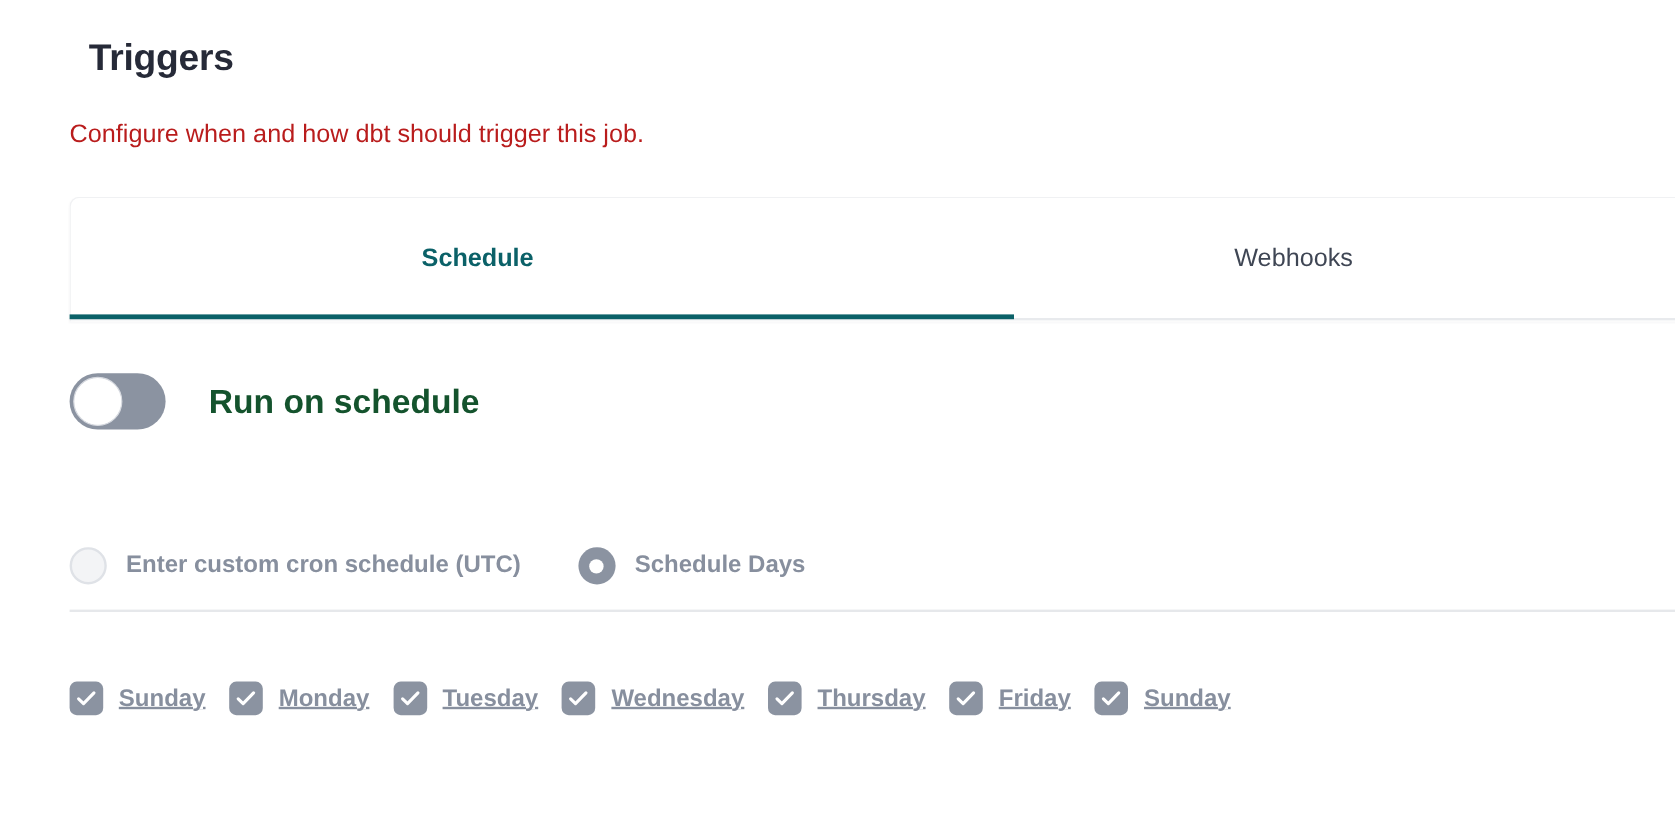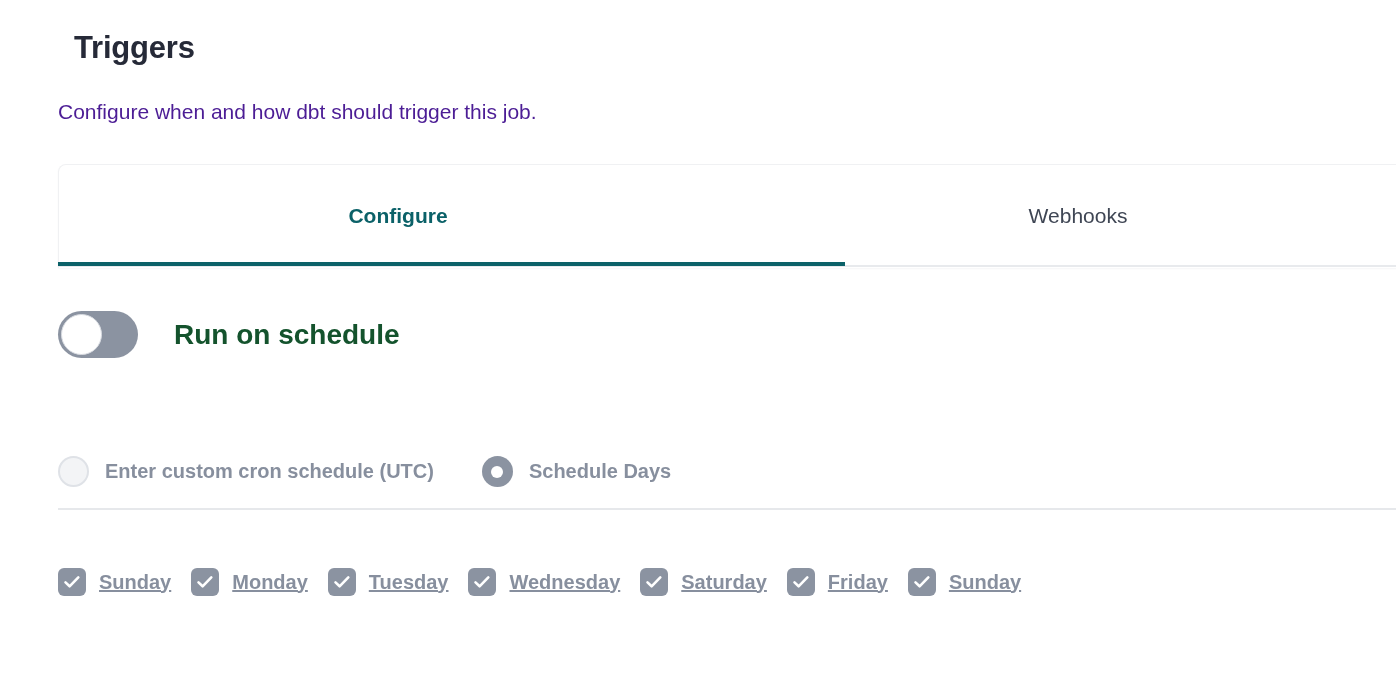--- a/index.html
+++ b/index.html
@@ -33,21 +33,21 @@
     font-size: 31px;
     font-weight: bold;
     color: #262a38;
     letter-spacing: -0.2px;
     line-height: 40px;
     margin: 16px;
   }
   .page-subtitle {
     font-size: 21px;
     font-weight: normal;
-    color: #4c1d95;
+    color: #b91c1c;
     line-height: 30px;
     margin: 0;
     padding-top: 13px;
   }
 
   
   .card {
     position: absolute;
     left: 58px;
     top: 164px;
@@ -252,21 +252,21 @@
     <h1 class="page-title">Triggers</h1>
     <p class="page-subtitle">Configure when and how dbt should trigger this job.</p>
   </div>
 
   <div class="card"></div>
 
   <div class="tab-underline-inactive"></div>
   <div class="tab-underline-active"></div>
 
   <div class="tabstrip">
-    <div class="tab tab-schedule">Configure</div>
+    <div class="tab tab-schedule">Schedule</div>
     <div class="tab tab-webhooks">Webhooks</div>
   </div>
 
   <div class="toggle-row">
     <div class="toggle">
       <div class="knob"></div>
     </div>
     <div class="toggle-label">Run on schedule</div>
   </div>
 
@@ -320,21 +320,21 @@
       </span>
       <span class="day-label">Wednesday</span>
     </div>
 
     <div class="day-item">
       <span class="checkbox">
         <svg width="20" height="20" viewBox="0 0 20 20" aria-hidden="true">
           <path d="M3.5 10.4 L7.6 14.3 L16.3 5.4" fill="none" stroke="#ffffff" stroke-width="2.6" stroke-linecap="round" stroke-linejoin="round"></path>
         </svg>
       </span>
-      <span class="day-label">Saturday</span>
+      <span class="day-label">Thursday</span>
     </div>
 
     <div class="day-item">
       <span class="checkbox">
         <svg width="20" height="20" viewBox="0 0 20 20" aria-hidden="true">
           <path d="M3.5 10.4 L7.6 14.3 L16.3 5.4" fill="none" stroke="#ffffff" stroke-width="2.6" stroke-linecap="round" stroke-linejoin="round"></path>
         </svg>
       </span>
       <span class="day-label">Friday</span>
     </div>

